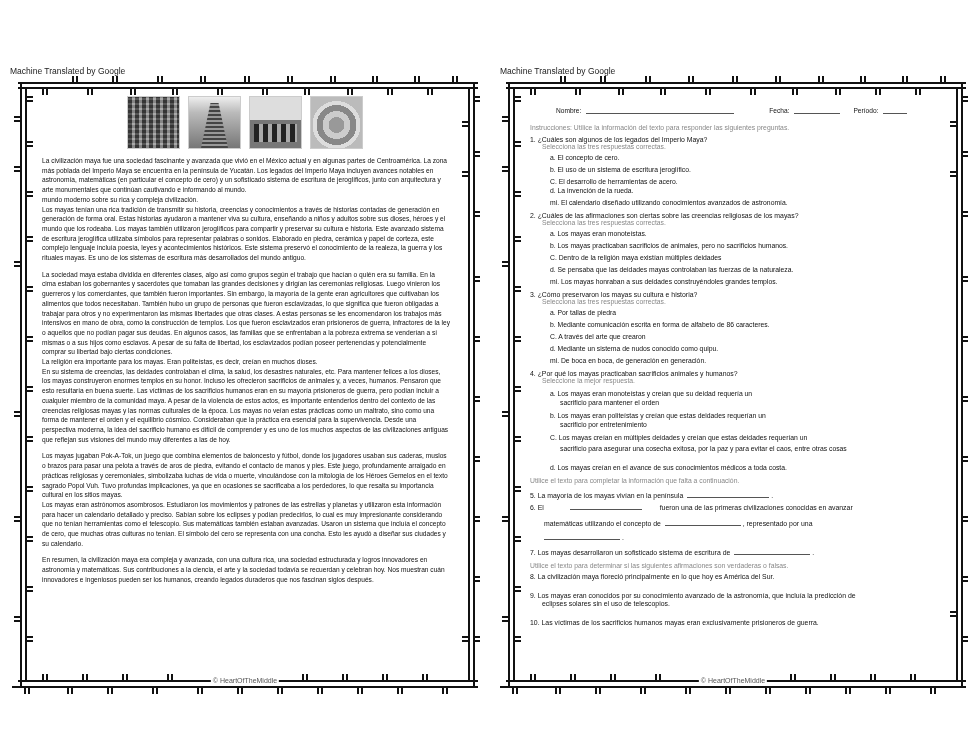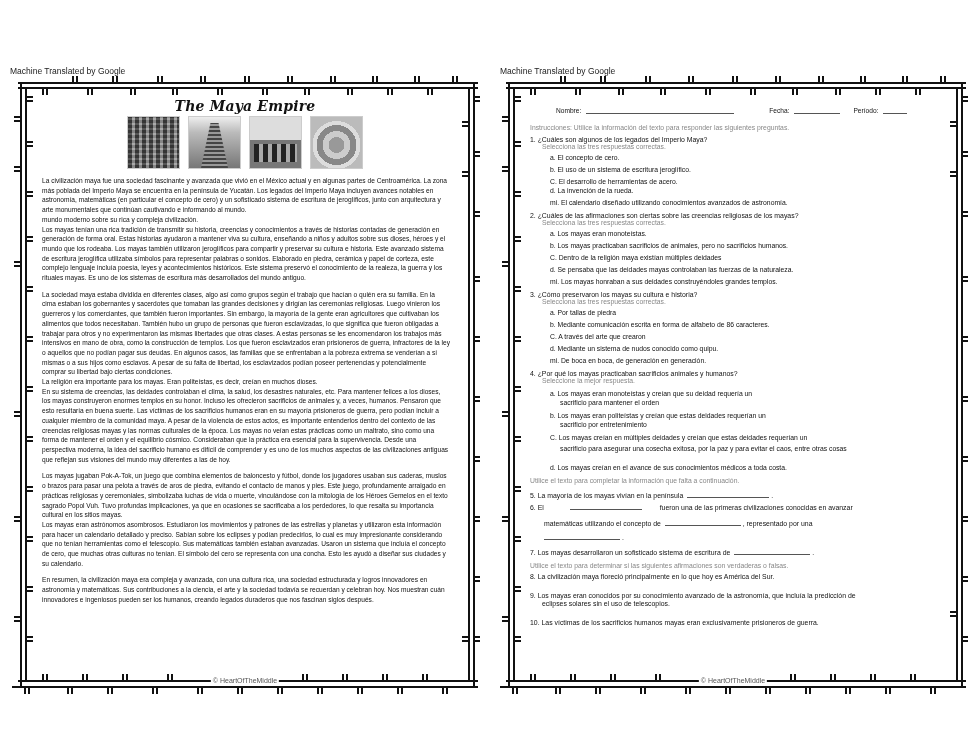--- a/index.html
+++ b/index.html
@@ -141,21 +141,20 @@
   <div class="htick" style="right:-2px;top:320px"></div>
   <div class="htick" style="right:-2px;top:380px"></div>
   <div class="htick" style="right:-2px;top:440px"></div>
   <div class="htick" style="right:-2px;top:500px"></div>
   <div class="htick" style="right:-2px;top:560px"></div>
   <div class="htick" style="right:10px;top:45px"></div>
   <div class="htick" style="right:10px;top:95px"></div>
   <div class="htick" style="right:10px;top:560px"></div>
 
   <div class="content">
-    <div class="title">The Maya Empire</div>
     <div class="thumbs">
       <div class="thumb t0"></div>
       <div class="thumb t1"></div>
       <div class="thumb t2"></div>
       <div class="thumb t3"></div>
     </div>
     <div class="body-text">
       <p>La civilización maya fue una sociedad fascinante y avanzada que vivió en el México actual y en algunas partes de Centroamérica. La zona más poblada del Imperio Maya se encuentra en la península de Yucatán. Los legados del Imperio Maya incluyen avances notables en astronomía, matemáticas (en particular el concepto de cero) y un sofisticado sistema de escritura de jeroglíficos, junto con arquitectura y arte monumentales que continúan cautivando e informando al mundo.</p>
       <p>mundo moderno sobre su rica y compleja civilización.</p>
       <p>Los mayas tenían una rica tradición de transmitir su historia, creencias y conocimientos a través de historias contadas de generación en generación de forma oral. Estas historias ayudaron a mantener viva su cultura, enseñando a niños y adultos sobre sus dioses, héroes y el mundo que los rodeaba. Los mayas también utilizaron jeroglíficos para compartir y preservar su cultura e historia. Este avanzado sistema de escritura jeroglífica utilizaba símbolos para representar palabras o sonidos. Elaborado en piedra, cerámica y papel de corteza, este complejo lenguaje incluía poesía, leyes y acontecimientos históricos. Este sistema preservó el conocimiento de la realeza, la guerra y los rituales mayas. Es uno de los sistemas de escritura más desarrollados del mundo antiguo.</p>

